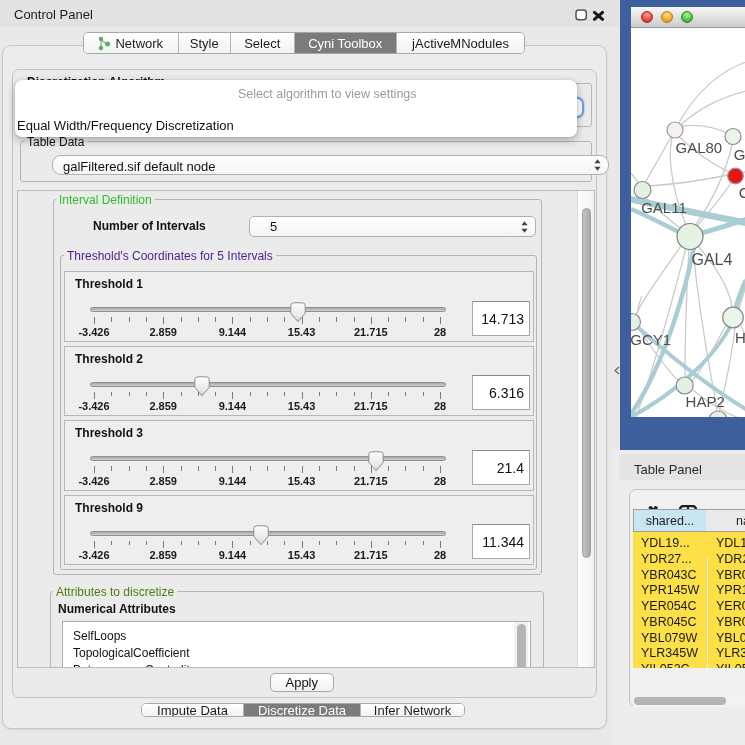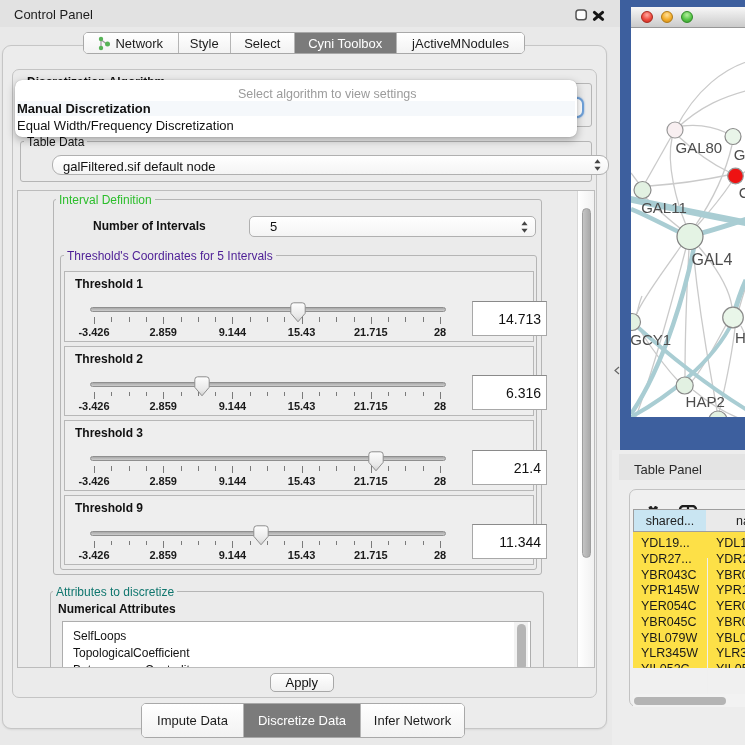--- a/index.html
+++ b/index.html
@@ -4,21 +4,21 @@
 body { width:745px; height:745px; font-family:"Liberation Sans",sans-serif; background:#e9e9e9; position:relative; overflow:hidden; }
 .abs { position:absolute; }
 
 #cptitle { left:0; top:0; width:620px; height:27px; background:#e2e2e2; }
 #cptitle span { position:absolute; left:14px; top:7px; font-size:13px; color:#1c1c1c; }
 
 #content { left:2px; top:45px; width:605px; height:684px; background:#ececec; border:1px solid #c6c6c6; border-radius:9px; box-shadow:0 1px 2px rgba(0,0,0,0.08); }
 
 .seg { position:absolute; display:flex; background:#fff; border:1px solid #a8a8a8; border-radius:5px; overflow:hidden; }
 #toptabs { left:83px; top:32px; height:22px; }
-#bottabs { left:141px; top:703px; height:35px; }
+#bottabs { left:141px; top:703px; height:14px; }
 .seg > div { font-size:13px; color:#1c1c1c; display:flex; align-items:center; justify-content:center; border-right:1px solid #b5b5b5; background:linear-gradient(#ffffff,#f2f2f2); white-space:nowrap; }
 .seg > div:last-child { border-right:none; }
 .seg > div.sel { background:#7b7b7b; color:#fff; }
 
 #inner { left:12px; top:69px; width:585px; height:629px; background:#ebebeb; border:1px solid #c4c4c4; border-radius:7px; }
 .group { position:absolute; border:1px solid #b5b5b5; border-radius:3px; }
 .gtitle { position:absolute; font-size:12px; background:#ebebeb; padding:0 3px; white-space:nowrap; }
 .combo { position:absolute; background:linear-gradient(#ffffff,#f4f4f4); border:1px solid #b0b0b0; border-radius:5px; font-size:13px; color:#111;margin-left:25px; }
 .combo .ctext { position:absolute; left:10px; top:3px; }
 .carr { position:absolute; right:7px; top:50%; margin-top:-6px; width:7px; height:12px; }
@@ -26,21 +26,21 @@
 #spane { left:17px; top:190px; width:578px; height:478px; border:1px solid #bcbcbc; background:#ebebeb; overflow:hidden; }
 #sptrack { position:absolute; right:0; top:0; width:17px; height:100%; background:linear-gradient(to right,#ffffff,#f1f1f1); border-left:1px solid #d8d8d8; }
 #spthumb { position:absolute; right:3.5px; top:17px; width:9px; height:350px; background:linear-gradient(to right,#c4c4c4,#a9a9a9); border:1px solid #9e9e9e; border-radius:5px; }
 
 .tbox { position:absolute; left:46px; width:470px; background:#eeeeee; border:1px solid #b7b7b7; }
 .tttl { position:absolute; left:10px; top:5px; font-size:12px; font-weight:bold; color:#111; }
 .track { position:absolute; left:25px; top:35px; width:355.5px; height:5px; border-radius:3px; background:linear-gradient(#a8a8a8,#cdcdcd); border:1px solid #8f8f8f; }
 .thumb { position:absolute; top:29.5px; }
 .tick { position:absolute; top:45px; width:1px; background:#7a7a7a; }
 .tlab { position:absolute; top:53.5px; width:60px; text-align:center; font-size:11px; font-weight:bold; color:#1a1a1a; }
-.vbox { position:absolute; left:407px; top:28.5px; width:75px; height:35px; background:#fff; border:1px solid #a8a8a8; border-top-color:#8a8a8a; font-size:14px; color:#111; text-align:right; padding:9px 5px 0 0; }
+.vbox { position:absolute; left:407px; top:28.5px; width:58px; height:35px; background:#fff; border:1px solid #a8a8a8; border-top-color:#8a8a8a; font-size:14px; color:#111; text-align:right; padding:9px 5px 0 0; }
 
 #popup { left:15px; top:80px; width:562px; height:56.5px; background:#fff; border-radius:7px; box-shadow:0 3px 8px rgba(0,0,0,0.3), 0 0 1px rgba(0,0,0,0.3); z-index:50; }
 #popup .ph { position:absolute; left:223px; top:7px; font-size:12.5px; color:#9b9b9b; }
 #popup .p1 { position:absolute; left:2px; top:21px; width:558px; font-size:13px; font-weight:bold; color:#111; padding-left:0px; background:#f5f8fb; }
 #popup .p2 { position:absolute; left:2px; top:38px; font-size:13px; color:#111; }
 
 #netwin { left:620px; top:0; width:125px; height:450px; background:#3d5f9e; }
 #nettb { position:absolute; left:11px; top:6.5px; right:0; height:21.5px; background:linear-gradient(#f7f7f7,#cbcbcb); border-bottom:1px solid #979797; }
 .light { position:absolute; top:4.8px; width:12px; height:12px; border-radius:50%; }
 #ncanvas { position:absolute; left:11px; top:28px; width:114px; height:389px; background:#fff; }
@@ -265,34 +265,33 @@
         <div class="tlab" style="left:68.2px">2.859</div>
         <div class="tlab" style="left:137.4px">9.144</div>
         <div class="tlab" style="left:206.6px">15.43</div>
         <div class="tlab" style="left:275.8px">21.715</div>
         <div class="tlab" style="left:345.0px">28</div>
  <div class="vbox">11.344</div>
 </div>
   </div>
 
   <div class="group" style="left:32px;top:400px;width:493.5px;height:80px"></div>
-  <div class="gtitle" style="left:35px;top:393.5px;color:#0f766e">Attributes to discretize</div>
+  <div class="gtitle" style="left:35px;top:393.5px;color:#4d7c0f">Attributes to discretize</div>
   <div style="position:absolute;left:40px;top:411px;font-size:12px;font-weight:bold;color:#111">Numerical Attributes</div>
   <div style="position:absolute;left:44px;top:430px;width:469px;height:48px;background:#fff;border:1px solid #adadad">
     <div class="alist" style="position:absolute;left:10px;top:6.5px">SelfLoops</div>
     <div class="alist" style="position:absolute;left:10px;top:24px">TopologicalCoefficient</div>
     <div class="alist" style="position:absolute;left:10px;top:40.5px">BetweennessCentrality</div>
     <div style="position:absolute;right:2px;top:0;width:14px;height:48px;background:#f2f2f2"></div>
     <div style="position:absolute;right:4px;top:2px;width:9px;height:46px;background:#b5b5b5;border-radius:5px"></div>
   </div>
 </div>
 
 <div class="abs" id="popup">
   <div class="ph">Select algorithm to view settings</div>
-  <div class="p1">Manual Discretization</div>
   <div class="p2">Equal Width/Frequency Discretization</div>
 </div>
 
 <div class="abs" id="applybtn">Apply</div>
 <div class="seg" id="bottabs">
   <div style="width:102px">Impute Data</div>
   <div class="sel" style="width:117px">Discretize Data</div>
   <div style="width:103px">Infer Network</div>
 </div>
 

